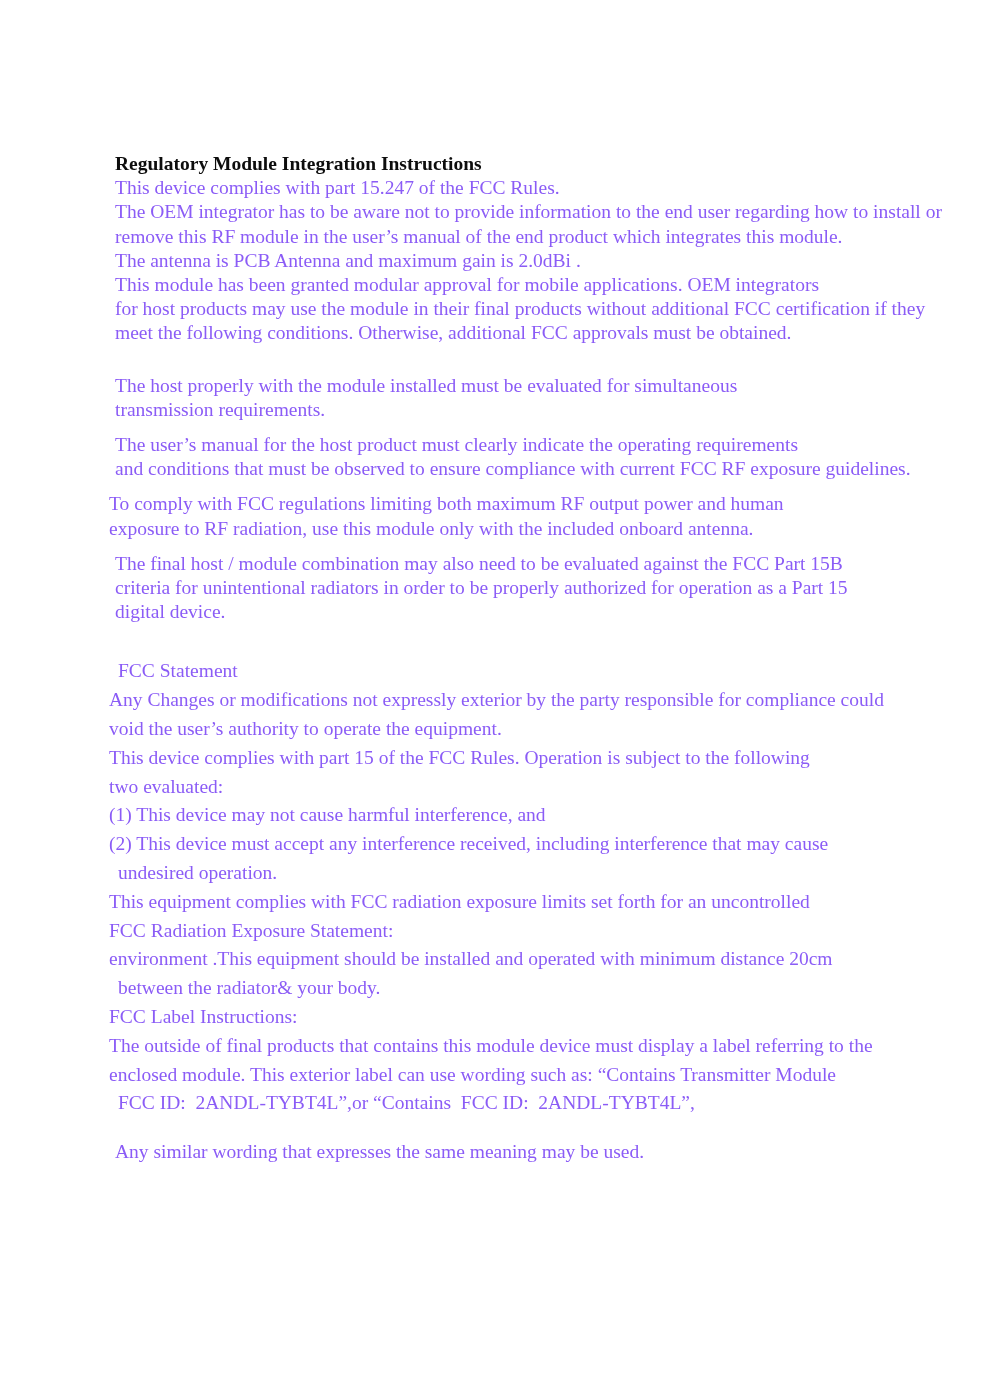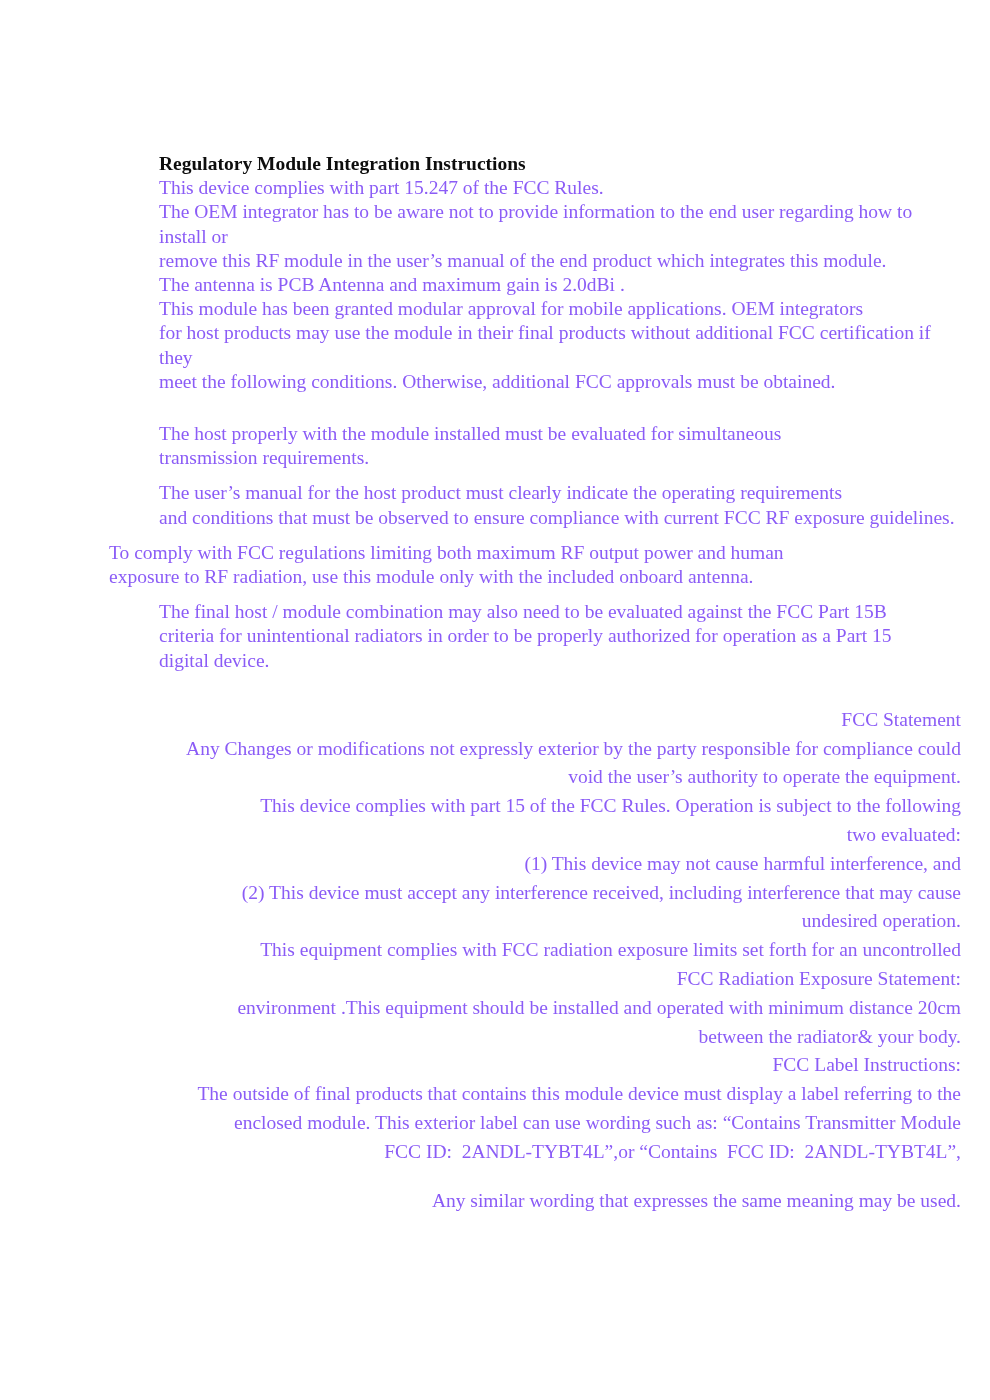--- a/index.html
+++ b/index.html
@@ -45,28 +45,28 @@
     line-height: 24.2px;
     white-space: pre-wrap;
     color: #0d0d0d;
   }
 
   
   .group-top .line,
   .group-top .heading { line-height: 24.2px; }
 
   
-  .group-wide .line { line-height: 28.8px; text-align: right; }
+  .group-wide .line { line-height: 28.8px; }
 
   .gap-sm { height: 11px; }
   .gap-md { height: 28px; }
   .gap-lg { height: 33px; }
   .gap-xl { height: 20px; }
 
-  .indent-1 { padding-left: 4px; margin-left: 44px; }
+  .indent-1 { padding-left: 4px; }
   .indent-2 { padding-left: 7px; }
   .indent-neg { margin-left: -2px; }
 </style>
 </head>
 <body>
 
 <div class="page">
   <div class="content">
 
     <div class="block group-top">

